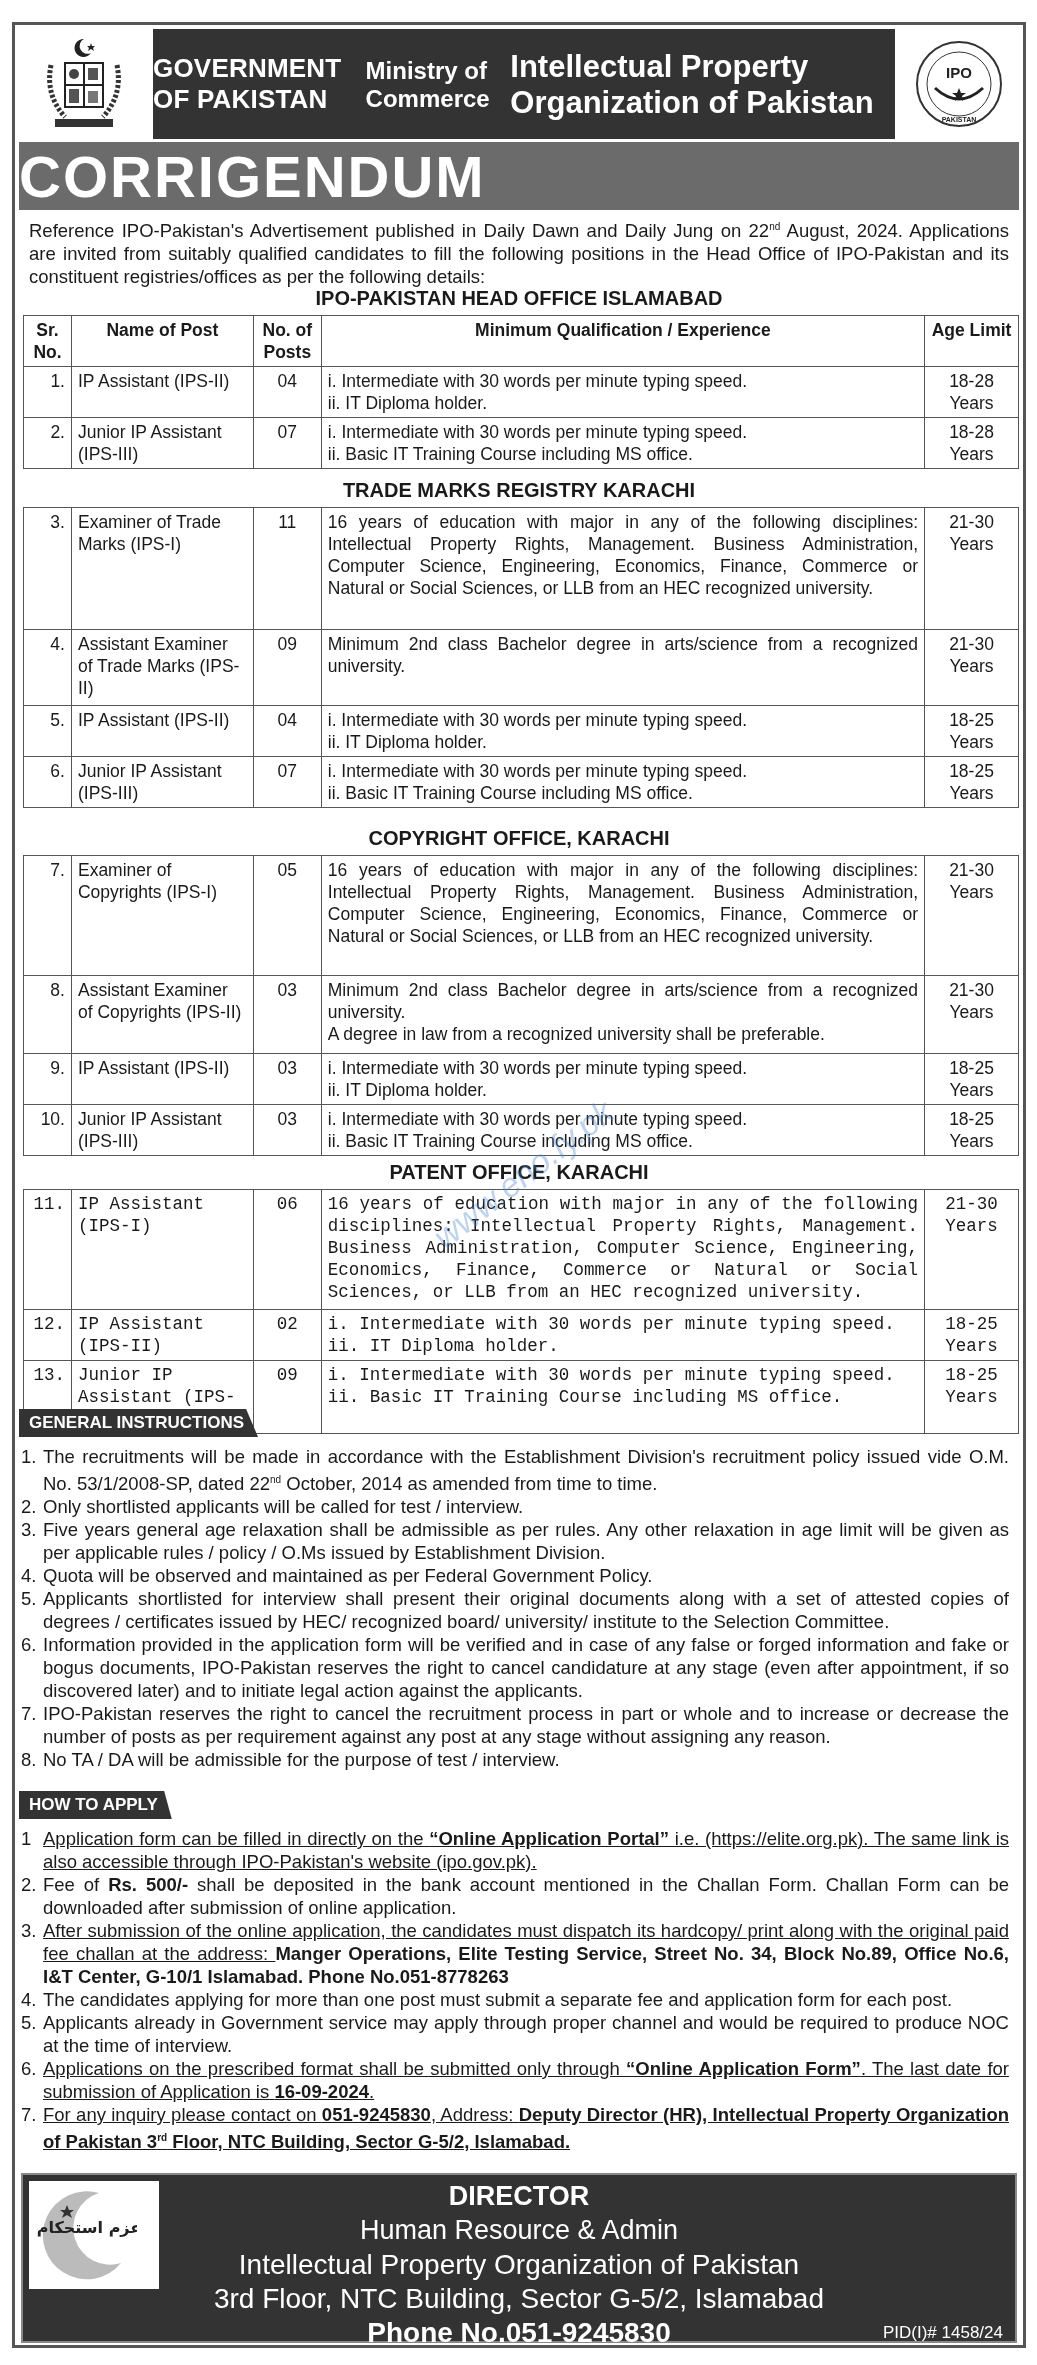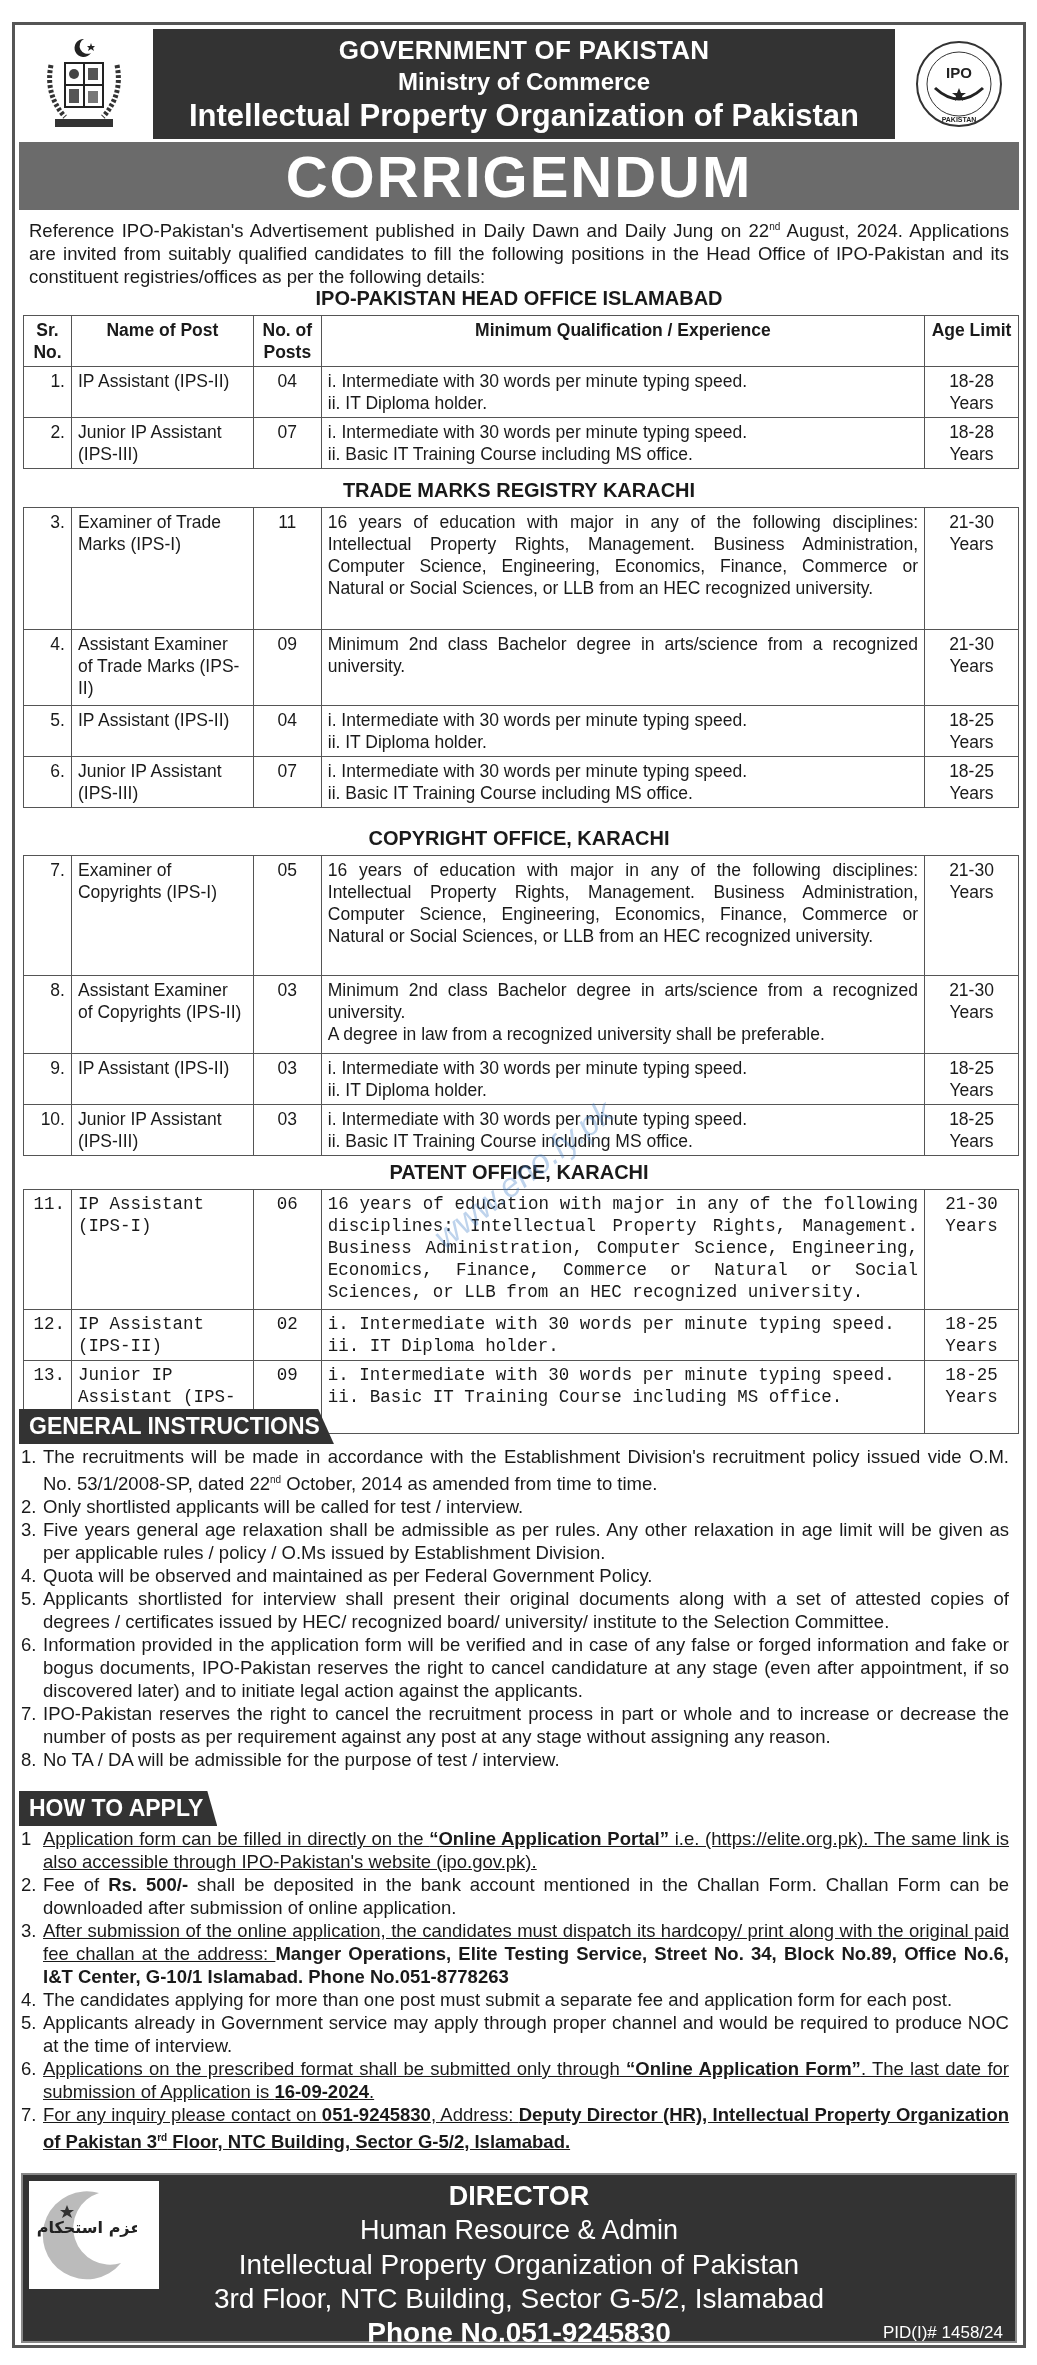--- a/index.html
+++ b/index.html
@@ -4,45 +4,45 @@
 <style>
   * { box-sizing: border-box; margin: 0; padding: 0; }
   html, body { width: 1037px; height: 2365px; background: #ffffff; }
   body { font-family: "Liberation Sans", sans-serif; color: #1a1a1a; position: relative; overflow: hidden; }
 
   .frame { position: absolute; left: 12px; top: 22px; width: 1014px; height: 2326px; border: 3px solid #555; background: #fff; }
 
   
   .header { position: absolute; left: 4px; top: 4px; right: 4px; height: 110px; display: flex; align-items: stretch; }
   .emblem-box { width: 130px; display: flex; align-items: center; justify-content: center; }
-  .header-band { flex: 1; background: #333; color: #fff; display: flex; flex-direction: column; align-items: center; justify-content: center; margin: 0 4px; }
+  .header-band { flex: 1; background: #333; color: #fff; display: flex; flex-direction: row; align-items: center; justify-content: center; margin: 0 4px; }
   .header-band .l1 { font-size: 26px; font-weight: bold; letter-spacing: 0.2px; }
   .header-band .l2 { font-size: 24px; font-weight: bold; margin-top: 2px; }
   .header-band .l3 { font-size: 31px; font-weight: bold; margin-top: 2px; }
   .ipo-logo-box { width: 120px; display: flex; align-items: center; justify-content: center; }
 
-  .corr-band { position: absolute; left: 4px; right: 4px; top: 117px; height: 68px; background: #6b6b6b; color: #fff; display: flex; align-items: center; justify-content: center; }
+  .corr-band { position: absolute; left: 4px; right: 4px; top: 117px; height: 68px; background: #6b6b6b; color: #fff; display: flex; align-items: center; }
   .corr-band span { font-size: 58px; font-weight: bold; letter-spacing: 2px; }
 
   .intro { position: absolute; left: 14px; right: 14px; top: 190px; font-size: 18.5px; line-height: 23px; text-align: justify; }
   .intro sup { font-size: 10px; }
 
   .section-title { position: absolute; left: 0; right: 0; text-align: center; font-weight: bold; font-size: 20px; }
 
   table.posts { position: absolute; left: 8px; width: 996px; border-collapse: collapse; font-size: 17.5px; line-height: 22px; }
   table.posts td, table.posts th { border: 1.5px solid #555; vertical-align: top; padding: 3px 6px; }
   table.posts th { font-weight: bold; text-align: center; vertical-align: top; }
   table.posts td.sr { width: 48px; text-align: right; padding-right: 6px; }
   table.posts td.name { width: 182px; }
   table.posts td.nposts { width: 68px; text-align: center; }
   table.posts td.qual { width: 604px; text-align: justify; }
   table.posts td.age { width: 94px; text-align: center; }
   .qual div { }
 
-  .tag { position: absolute; left: 4px; background: #333; color: #fff; font-weight: bold; font-size: 23px; padding: 4px 14px 4px 10px; clip-path: polygon(0 0, 95% 0, 100% 100%, 0 100%); }
+  .tag { position: absolute; left: 4px; background: #333; color: #fff; font-weight: bold; font-size: 17px; padding: 4px 14px 4px 10px; clip-path: polygon(0 0, 95% 0, 100% 100%, 0 100%); }
 
   .instr { position: absolute; left: 6px; right: 14px; font-size: 18.5px; line-height: 23px; }
   .instr .item { display: flex; text-align: justify; }
   .instr .num { width: 22px; flex: none; }
   .instr .txt { flex: 1; }
   .u { text-decoration: underline; }
   .b { font-weight: bold; }
   .instr sup { font-size: 10px; }
 
   .footer { position: absolute; left: 6px; right: 6px; top: 2148px; height: 170px; background: #333; color: #fff; border: 2px solid #888; }

